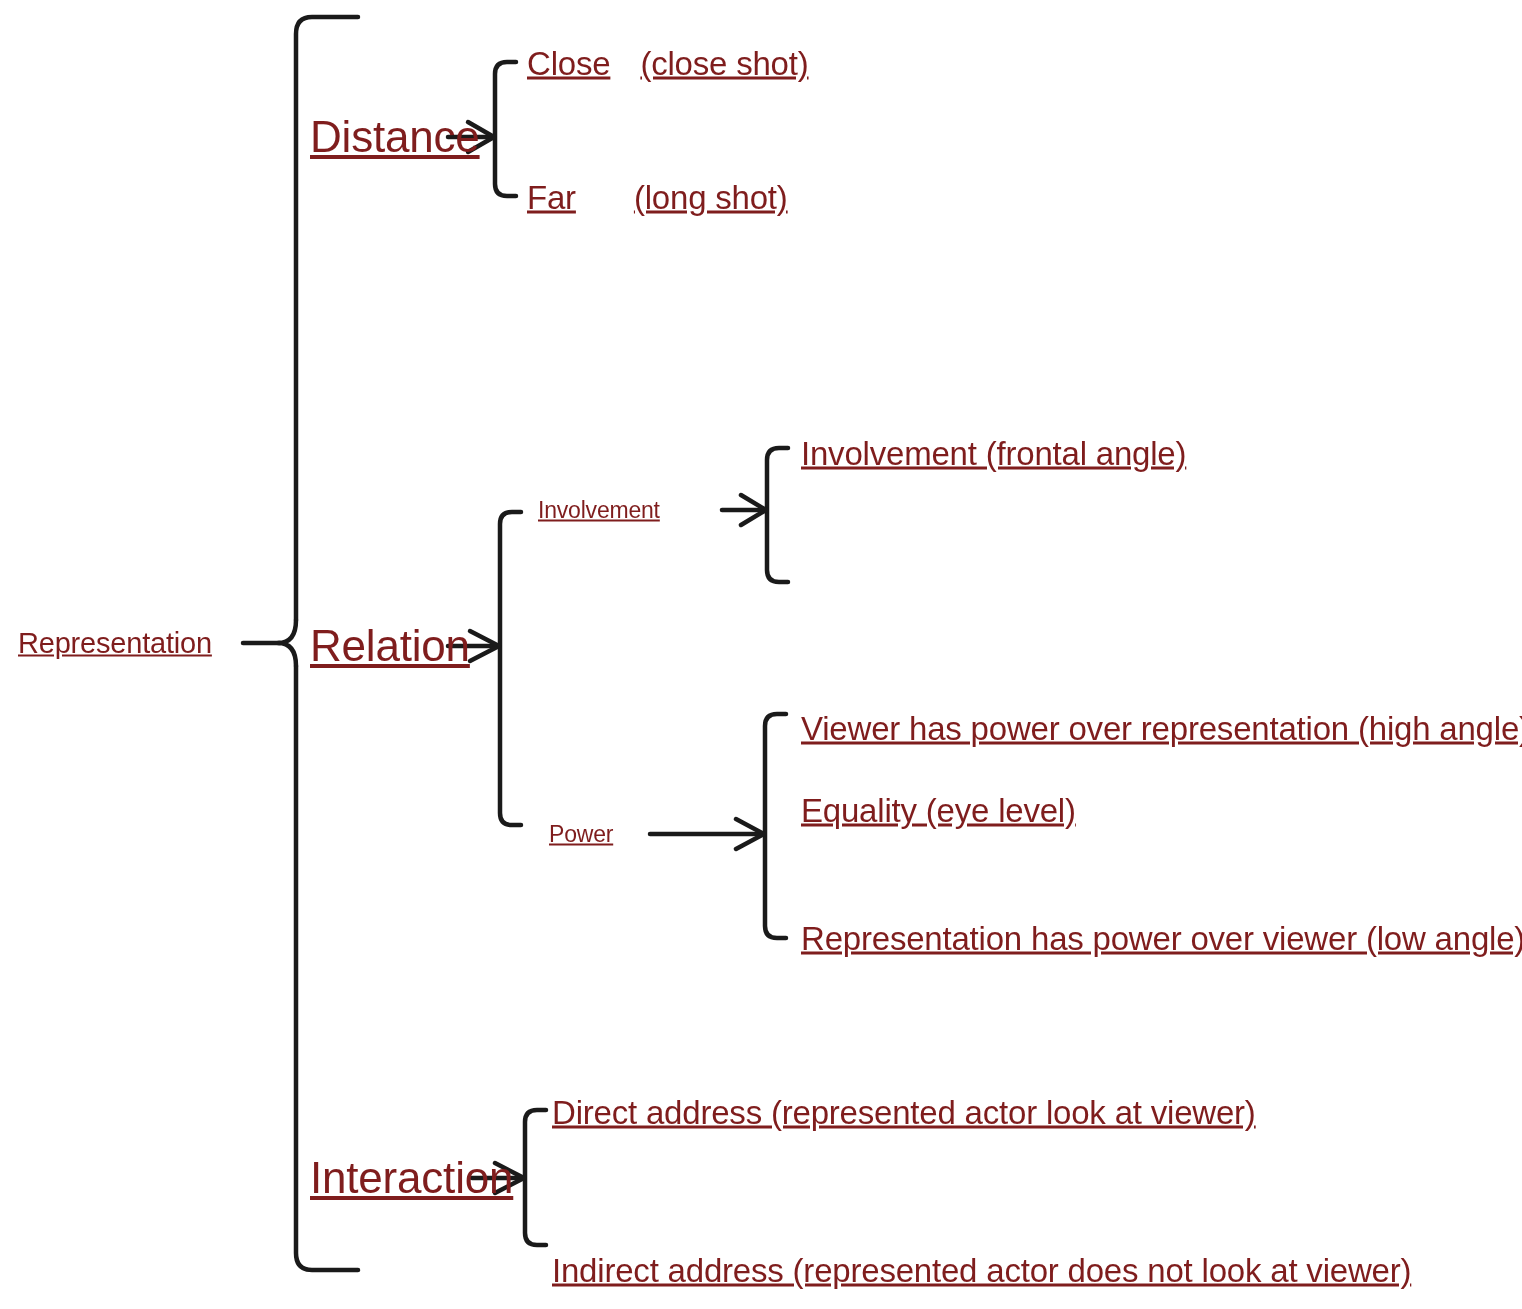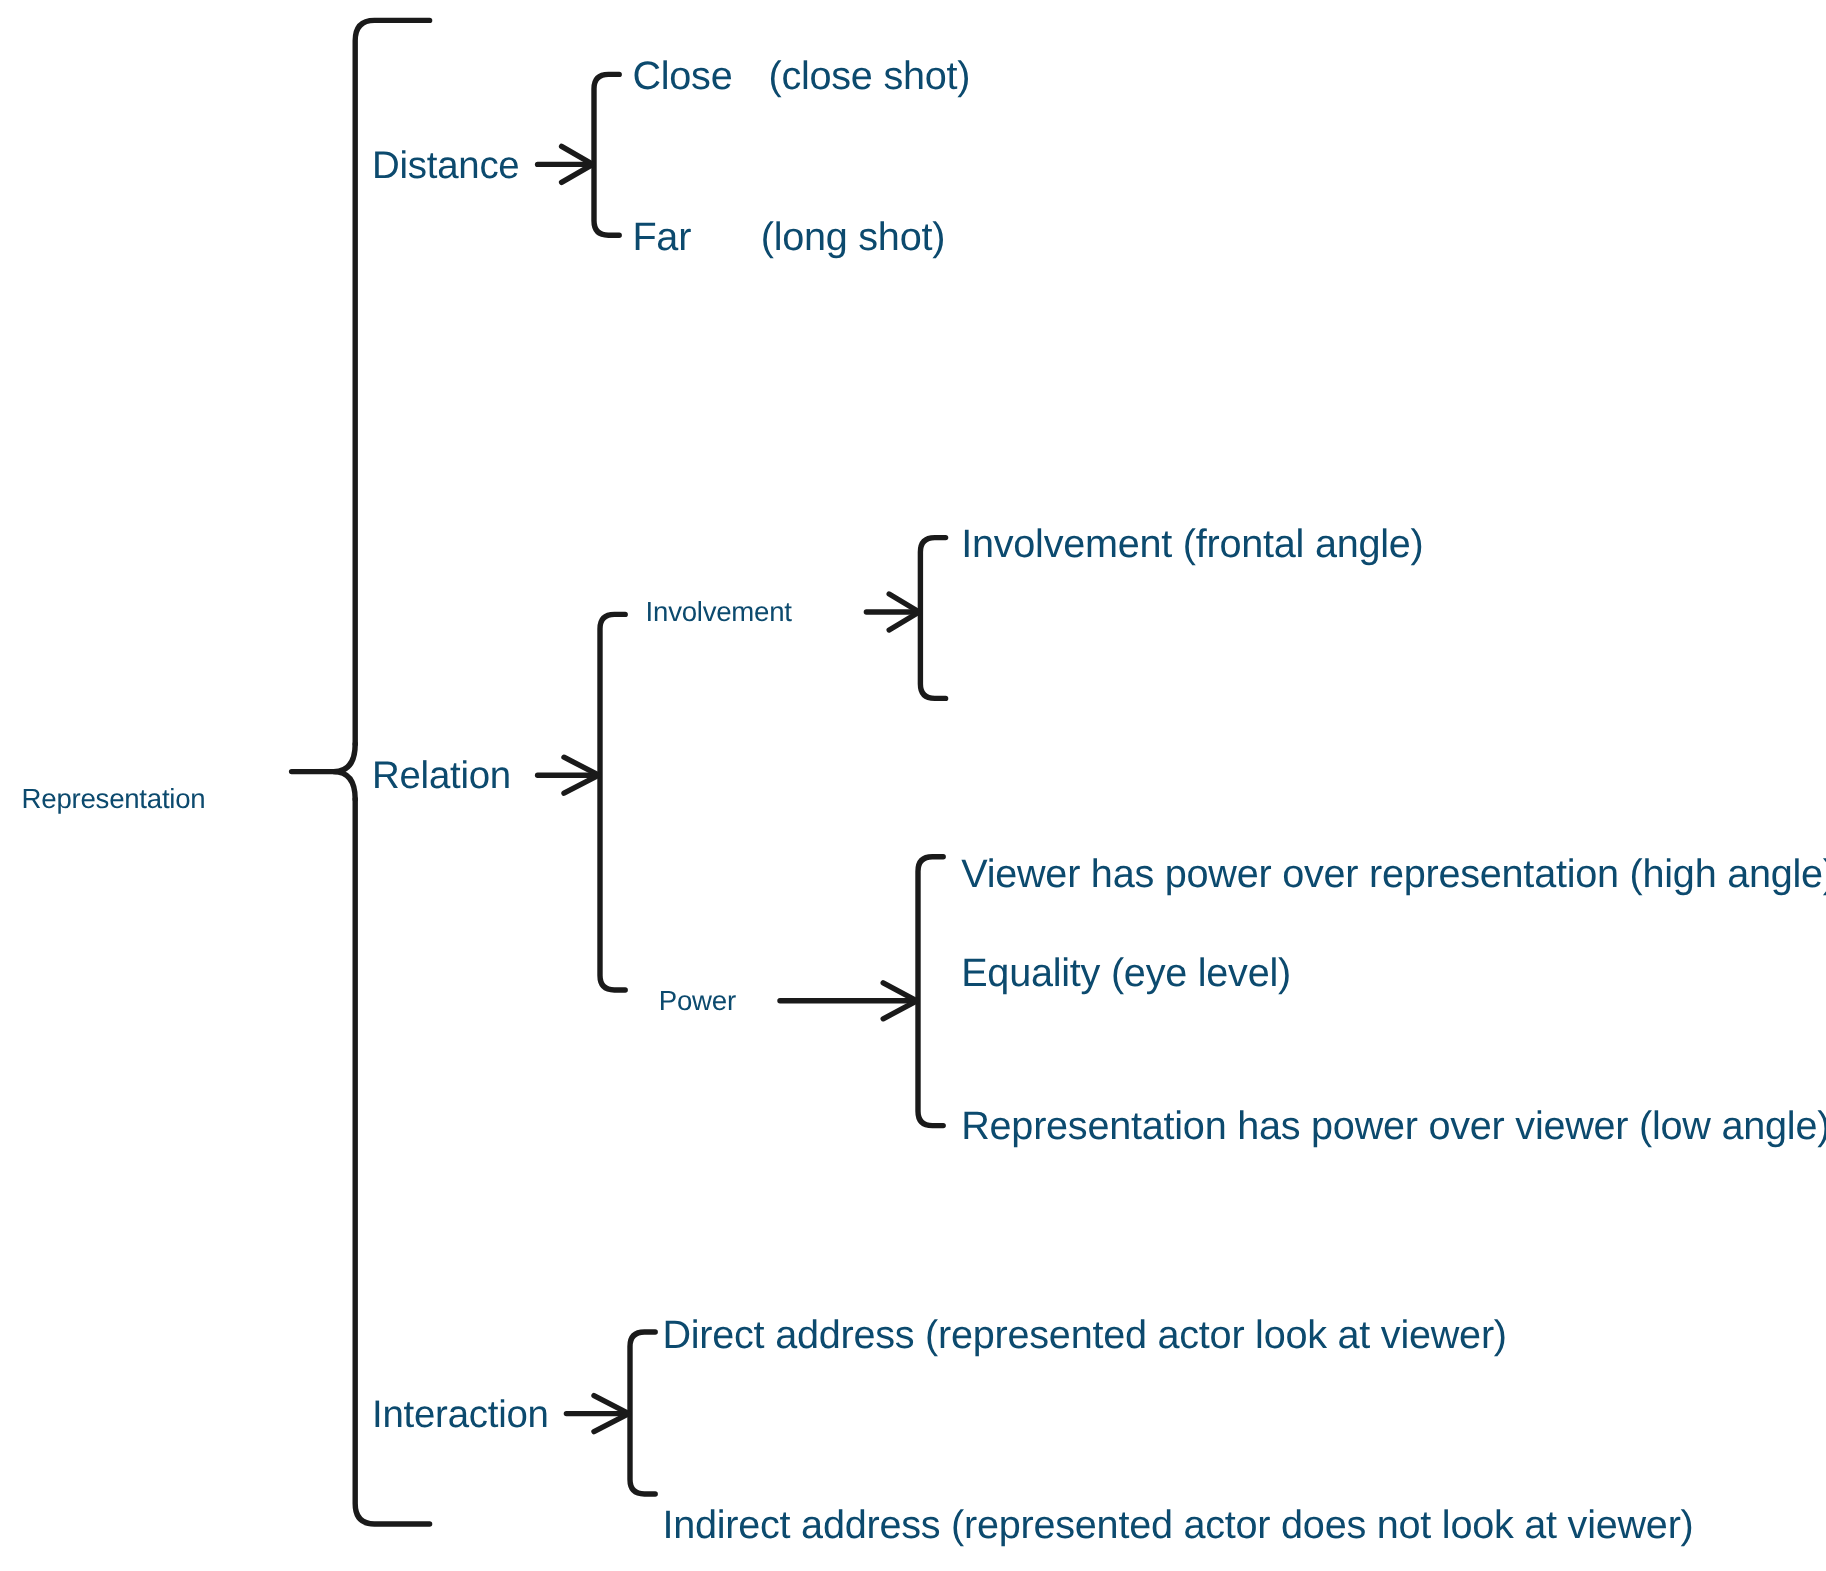--- a/index.html
+++ b/index.html
@@ -18,28 +18,29 @@
   svg.lines {
     position: absolute;
     left: 0;
     top: 0;
     width: 1522px;
     height: 1309px;
     pointer-events: none;
   }
   .lbl {
     position: absolute;
-    color: #0c4a6e;
+    color: #7f1d1d;
     white-space: nowrap;
     line-height: 1;
     transform: translateY(-50%);
     letter-spacing: -0.2px;
+    text-decoration: underline;
   }
-  .root-label   { font-size: 23px; margin-top: 23px; }
-  .level1-label { font-size: 32px; }
+  .root-label   { font-size: 29px; }
+  .level1-label { font-size: 44px; }
   .level2-label { font-size: 23px; }
   .leaf-label   { font-size: 33px; }
   .leaf-label .gap { display: inline-block; width: 30px; }
 </style>
 </head>
 <body>
 
 <div id="diagram-root">
 
   <svg class="lines" viewBox="0 0 1522 1309">

